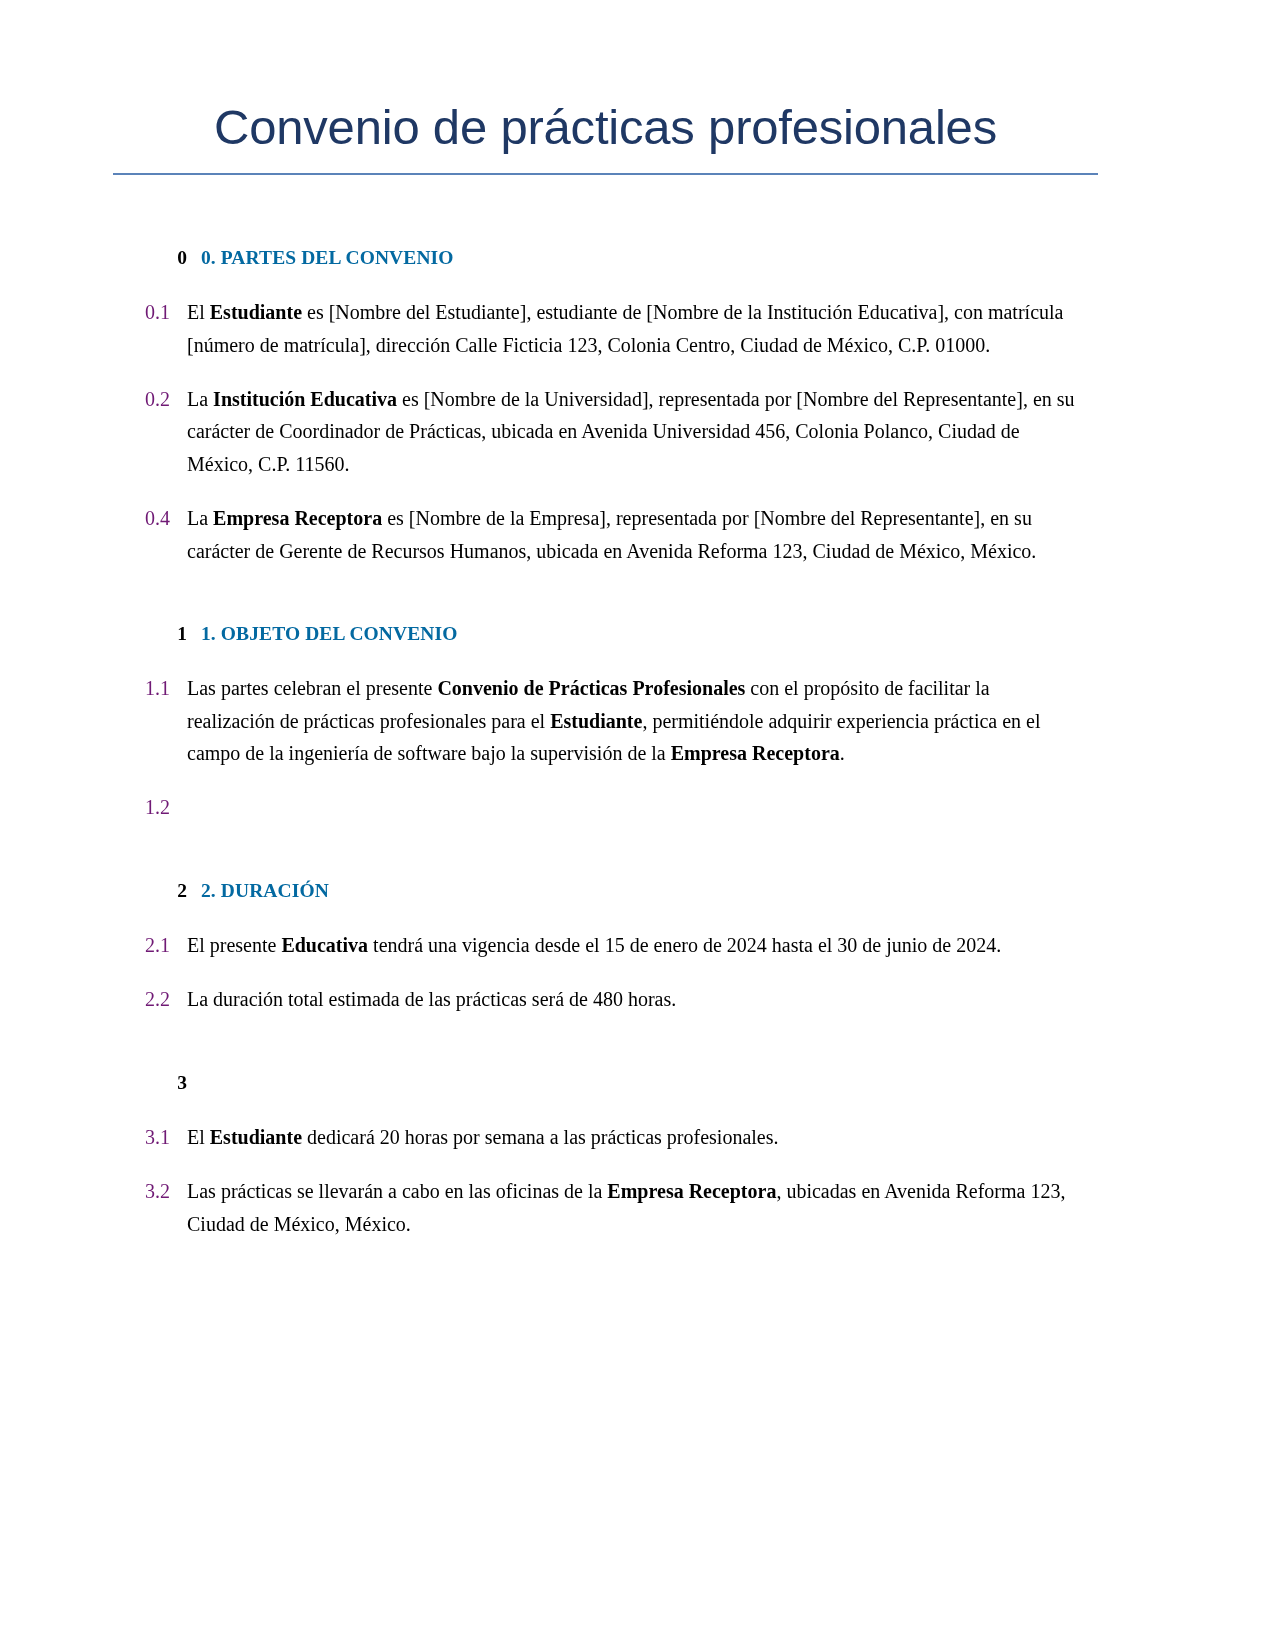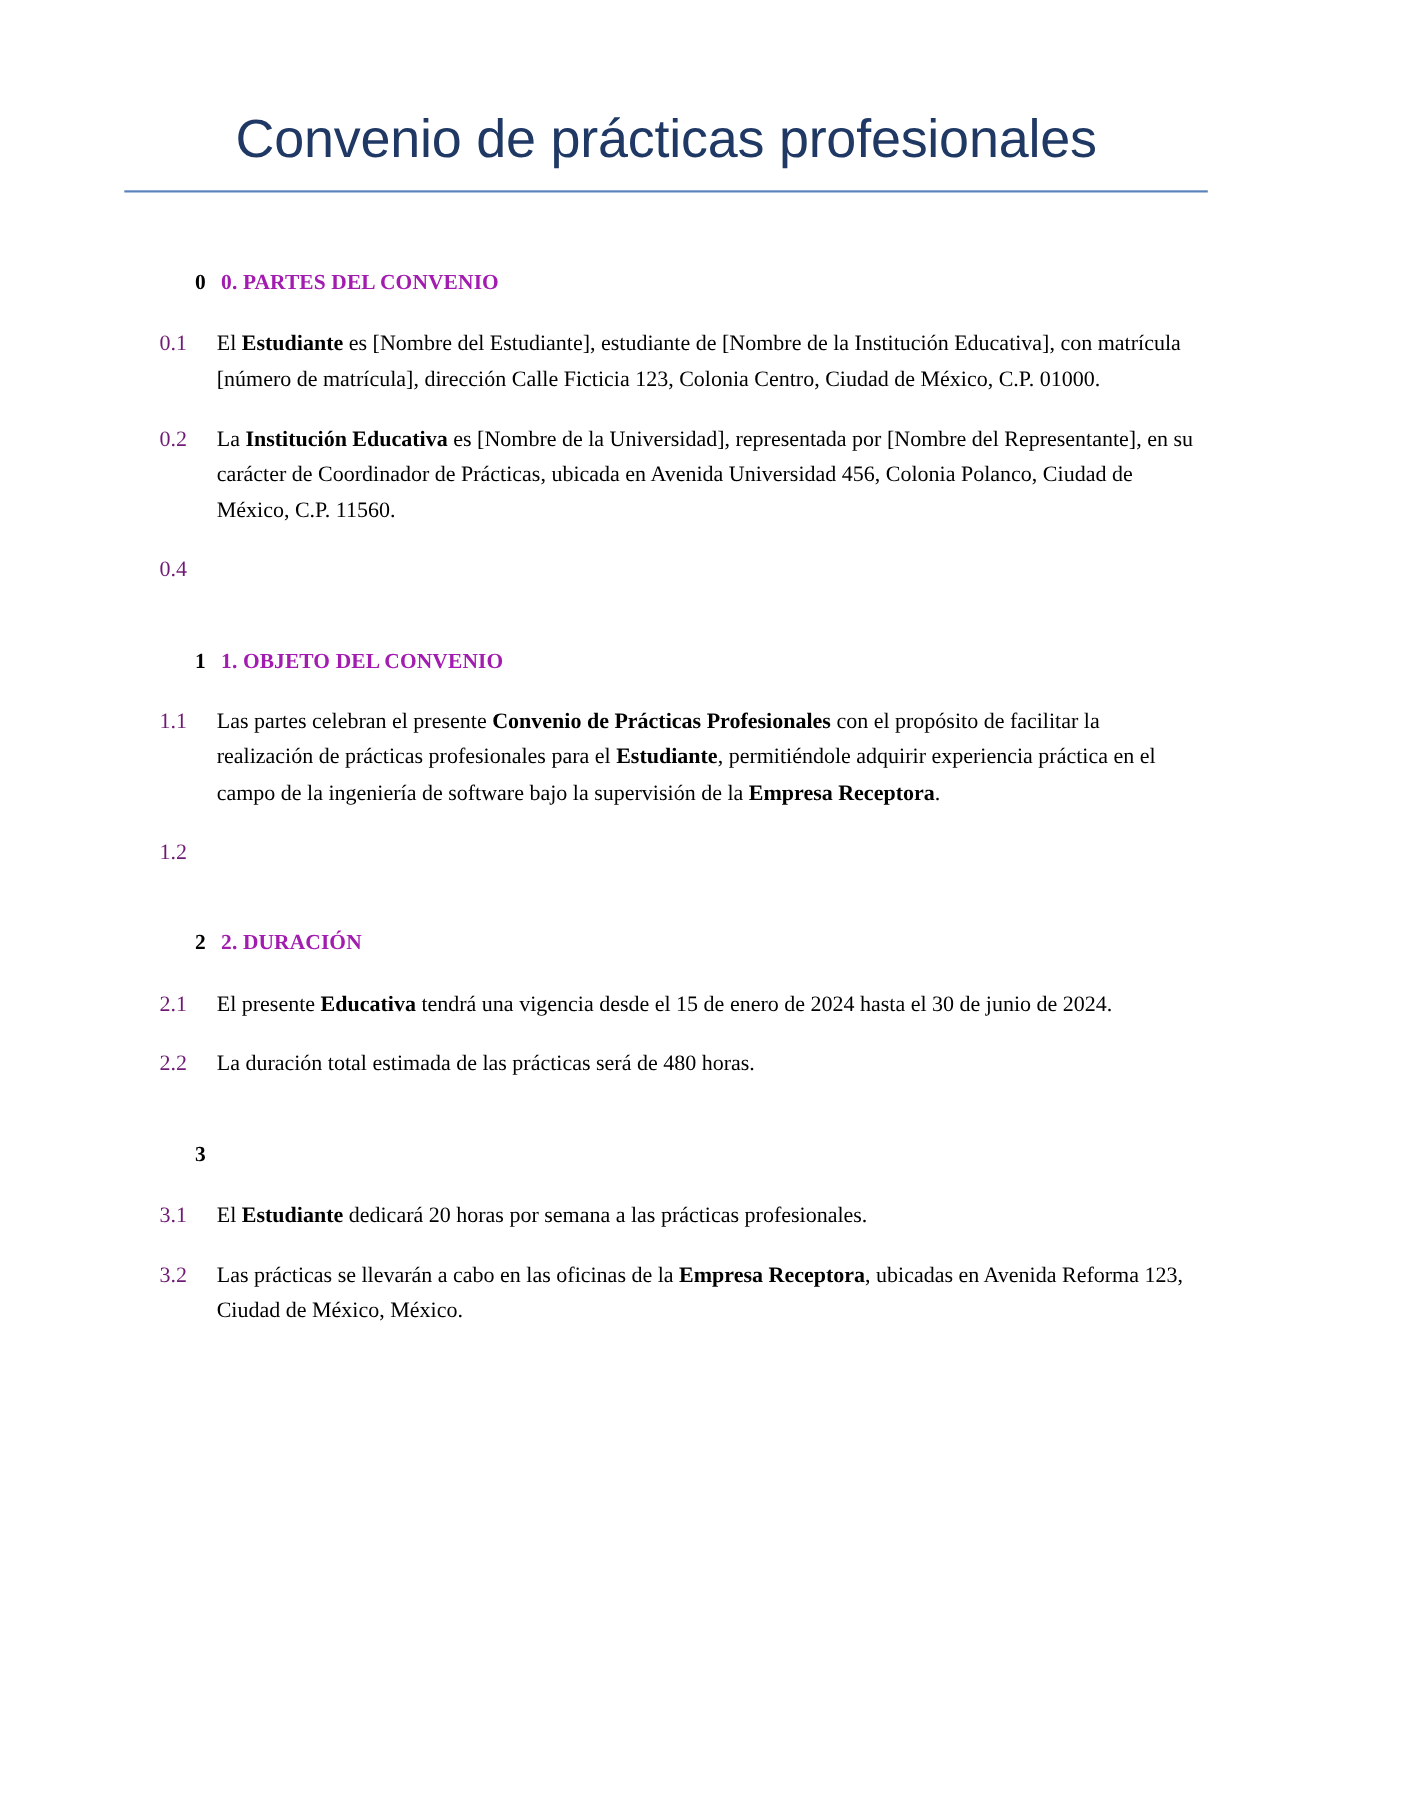--- a/index.html
+++ b/index.html
@@ -67,21 +67,21 @@
     text-align: right;
     font-size: 19.5px;
     font-weight: bold;
     color: #000000;
     line-height: 1.5;
   }
   .heading-row .htext {
     margin-left: 14px;
     font-size: 19.5px;
     font-weight: bold;
-    color: #a21caf;
+    color: #0369a1;
     line-height: 1.5;
     letter-spacing: 0.1px;
   }
 
   
   .clause {
     display: flex;
     align-items: baseline;
     margin-top: 22px;
   }
@@ -89,21 +89,20 @@
     flex: 0 0 auto;
     width: 48px;
     text-align: left;
     padding-left: 6px;
     box-sizing: border-box;
     font-size: 20px;
     color: #701a75;
     line-height: 1.62;
   }
   .clause .ctext {
-    margin-left: 10px;
     width: 893px;
     font-size: 20px;
     color: #000000;
     line-height: 1.62;
     text-align: left;
   }
   .clause .ctext b {
     font-weight: bold;
   }
 
@@ -138,20 +137,21 @@
         <div class="clause">
           <span class="num">0.1</span>
           <span class="ctext"><span>El </span><b>Estudiante</b><span> es [Nombre del Estudiante], estudiante de [Nombre de la Institución Educativa], con matrícula [número de matrícula], dirección Calle Ficticia 123, Colonia Centro, Ciudad de México, C.P. 01000.</span></span>
         </div>
         <div class="clause">
           <span class="num">0.2</span>
           <span class="ctext"><span>La </span><b>Institución Educativa</b><span> es [Nombre de la Universidad], representada por [Nombre del Representante], en su carácter de Coordinador de Prácticas, ubicada en Avenida Universidad 456, Colonia Polanco, Ciudad de México, C.P. 11560.</span></span>
         </div>
         <div class="clause">
           <span class="num">0.4</span>
+          <span class="ctext"><span>La </span><b>Empresa Receptora</b><span> es [Nombre de la Empresa], representada por [Nombre del Representante], en su carácter de Gerente de Recursos Humanos, ubicada en Avenida Reforma 123, Ciudad de México, México.</span></span>
         </div>
       </div>
       <div class="section">
         <div class="heading-row">
           <span class="num">1</span>
           <span class="htext">1. OBJETO DEL CONVENIO</span>
         </div>
         <div class="clause">
           <span class="num">1.1</span>
           <span class="ctext"><span>Las partes celebran el presente </span><b>Convenio de Prácticas Profesionales</b><span> con el propósito de facilitar la realización de prácticas profesionales para el </span><b>Estudiante</b><span>, permitiéndole adquirir experiencia práctica en el campo de la ingeniería de software bajo la supervisión de la </span><b>Empresa Receptora</b><span>.</span></span>

